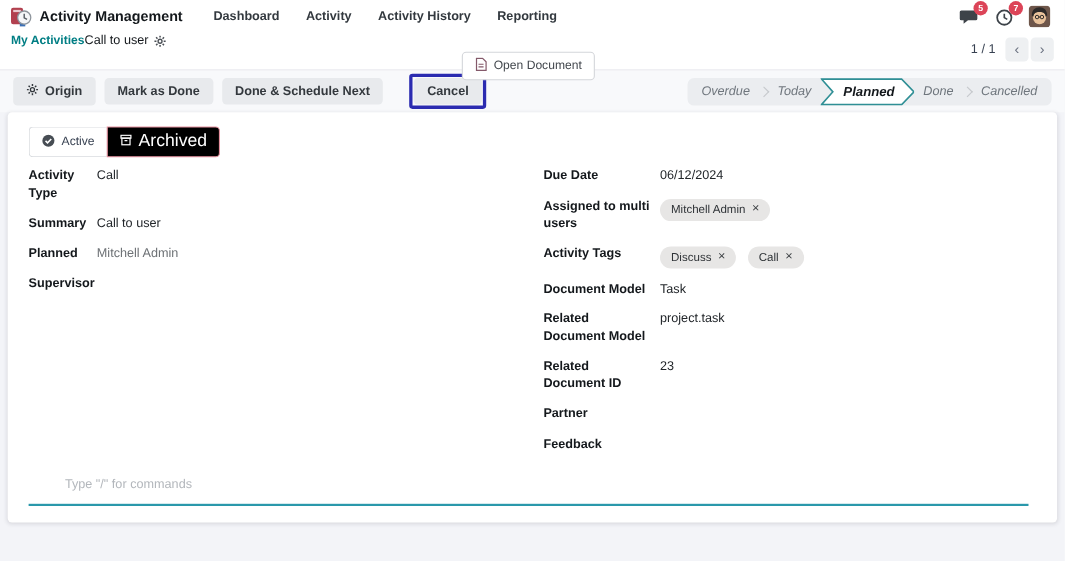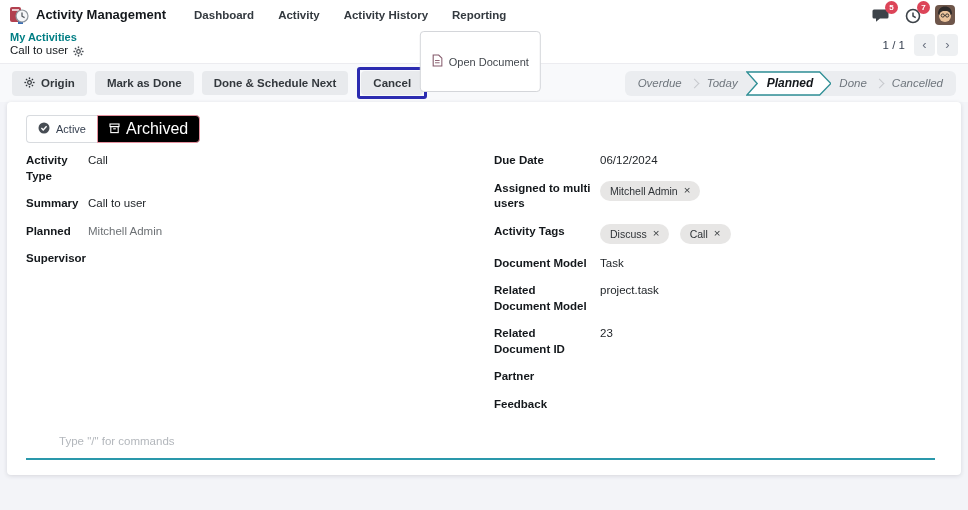--- a/index.html
+++ b/index.html
@@ -14,40 +14,40 @@
   .nav-item { font-size:11.5px; font-weight:600; color:#33393f; padding:6px 12px; cursor:pointer; white-space:nowrap; }
   .nav-right { margin-left:auto; display:flex; align-items:center; gap:12px; padding-right:4px; }
   .icon-badge-wrap { position:relative; width:20px; height:20px; cursor:pointer; }
   .badge { position:absolute; top:-4px; right:-7px; background:#dc4458; color:#fff; font-size:8px;
            font-weight:700; min-width:13px; height:13px; line-height:13px; text-align:center;
            border-radius:8px; padding:0 2px; }
   .avatar { width:20px; height:20px; border-radius:4px; overflow:hidden; cursor:pointer; flex:none; }
 
   
   .control-row { display:flex; align-items:flex-start; padding:2px 10px 2px 10px; position:relative; height:30px; }
-  .breadcrumb-block { display:flex; flex-direction:column; line-height:1.2;justify-content:flex-end; }
+  .breadcrumb-block { display:flex; flex-direction:row; line-height:1.2;justify-content:flex-end; }
   .bc-parent { color:#017e84; font-size:11px; font-weight:700; cursor:pointer; }
   .bc-current { font-size:11.5px; color:#14181c; display:flex; align-items:center; gap:5px; }
   .bc-gear { cursor:pointer; display:inline-flex; }
-  .open-doc-btn { position:absolute; left:50%; transform:translateX(-53%); top:2px;
+  .open-doc-btn { position:absolute; left:50%; transform:translateX(-53%); top:18px;
       display:flex; align-items:center; gap:6px; background:#fff; border:1px solid #d4d6da;
-      border-radius:4px; padding:22px 11px; font-size:11px; color:#42474d; cursor:pointer; }
+      border-radius:4px; padding:4px 11px; font-size:11px; color:#42474d; cursor:pointer; }
   .pager-block { margin-left:auto; display:flex; align-items:center; gap:9px; padding-top:3px; }
   .pager-text { font-size:11.5px; color:#374151; }
   .pager-btns { display:flex; gap:2px; }
   .pager-btn { width:21px; height:22px; background:#eef0f2; border:none; border-radius:4px;
       color:#6b7280; font-size:13px; line-height:20px; cursor:pointer; }
 
   
   .toolbar { height:39px; display:flex; align-items:center; padding:0 12px; background:#f8f9fb;
              border-top:1px solid #ececf0; }
   .tb-btn { display:inline-flex; align-items:center; gap:6px; background:#e8eaed; border:none;
       border-radius:4px; padding:6px 12px; font-size:11.5px; font-weight:600; color:#33383d;
       margin-right:8px; cursor:pointer; white-space:nowrap; }
-  .highlight-box { border:3px solid #2b2bb0; border-radius:3px; padding:1px; display:inline-flex; margin-left:1px; }
+  .highlight-box { border:3px solid #2b2bb0; border-radius:3px; padding:1px; display:inline-flex; margin-left:16px; }
   .highlight-box .tb-btn { margin-right:0; }
 
   .statusbar { margin-left:auto; background:#ebedf0; border-radius:6px; display:flex;
       align-items:center; height:25px; padding:0 1px;font-style:italic; }
   .status-step { font-size:11.5px; color:#6f767d; padding:0 12px; cursor:pointer; white-space:nowrap; }
   .status-sep { width:7px; height:7px; border-top:1px solid #c6c9cd; border-right:1px solid #c6c9cd;
       transform:rotate(45deg); margin:0 -3px; flex:none; }
   .status-active { position:relative; height:25px; display:flex; align-items:center;
       padding:0 18px 0 21px; color:#14181c; font-weight:700; margin:0 -4px; }
   .status-active svg { position:absolute; inset:0; width:100%; height:100%; }

